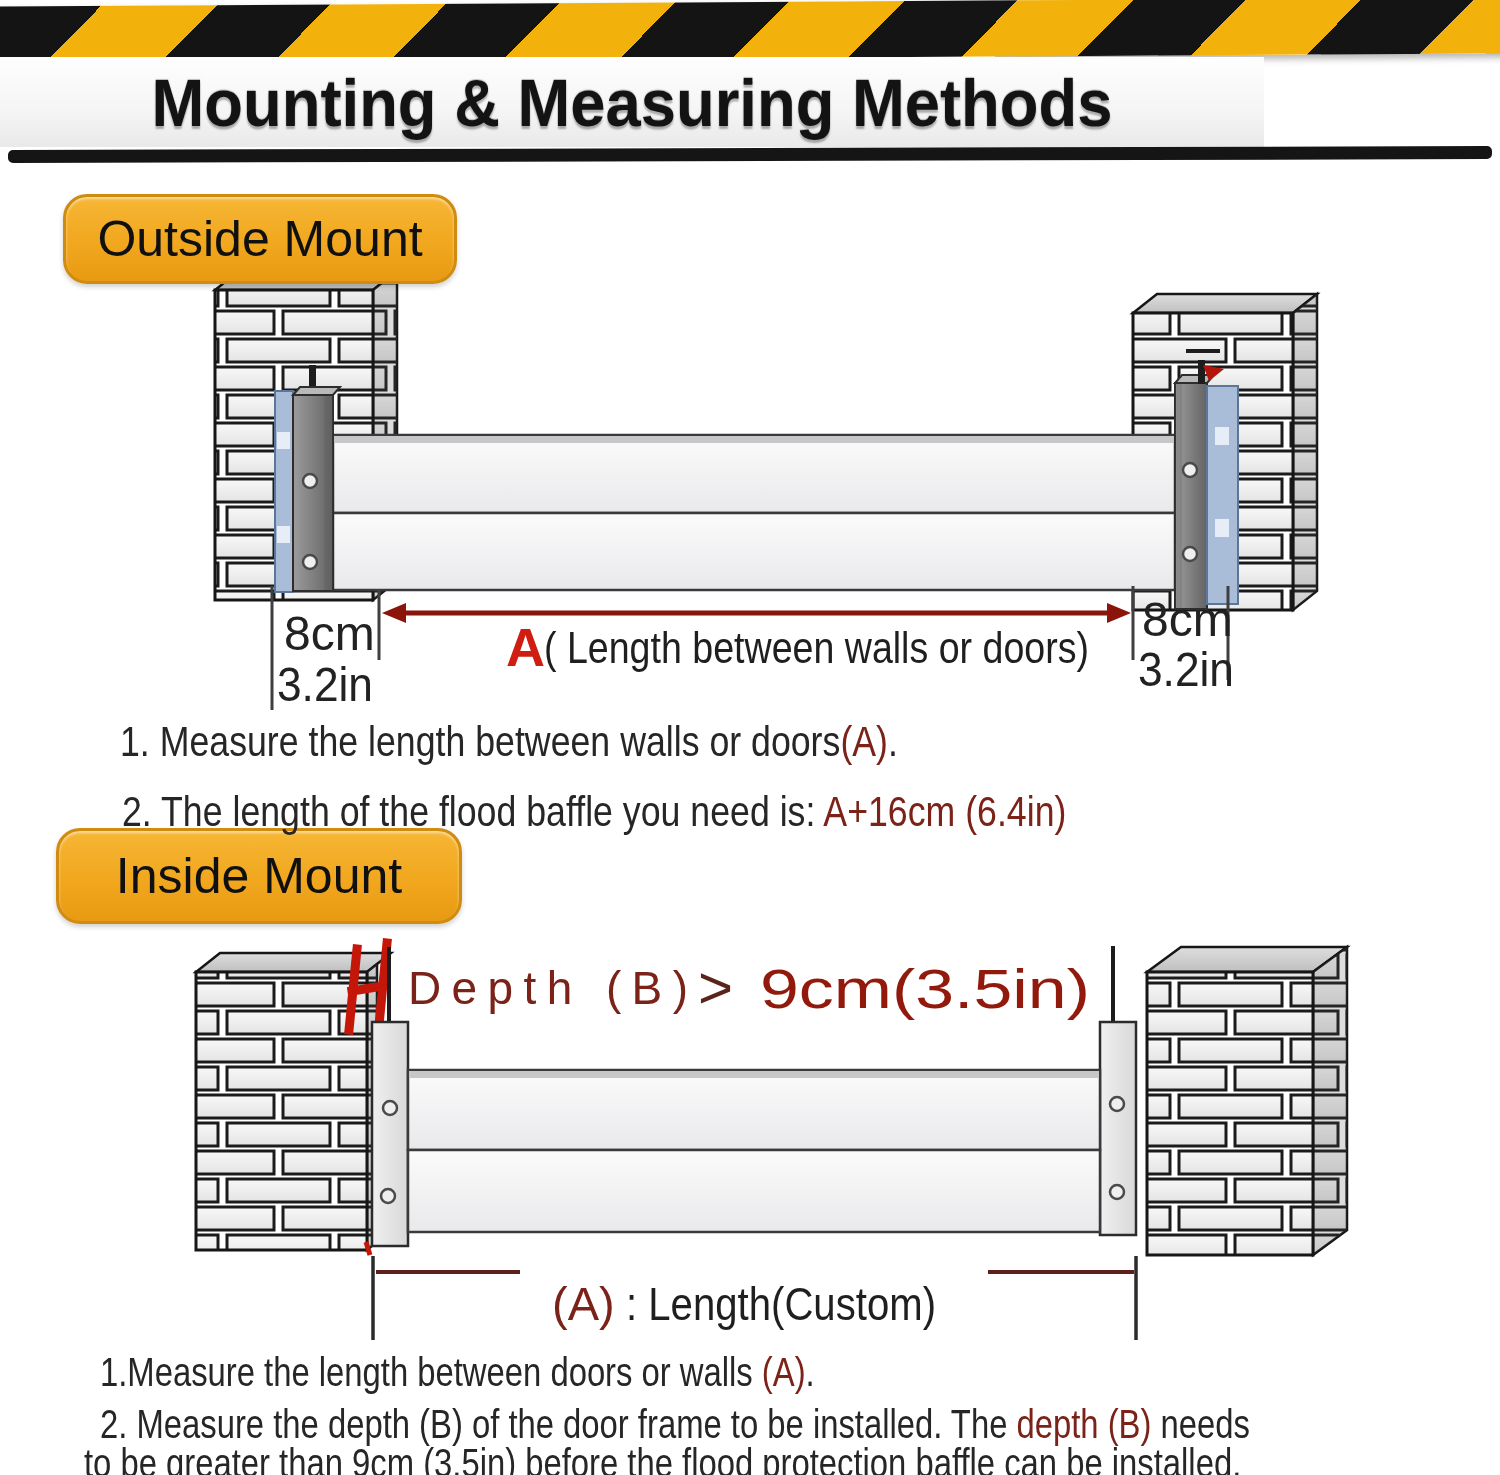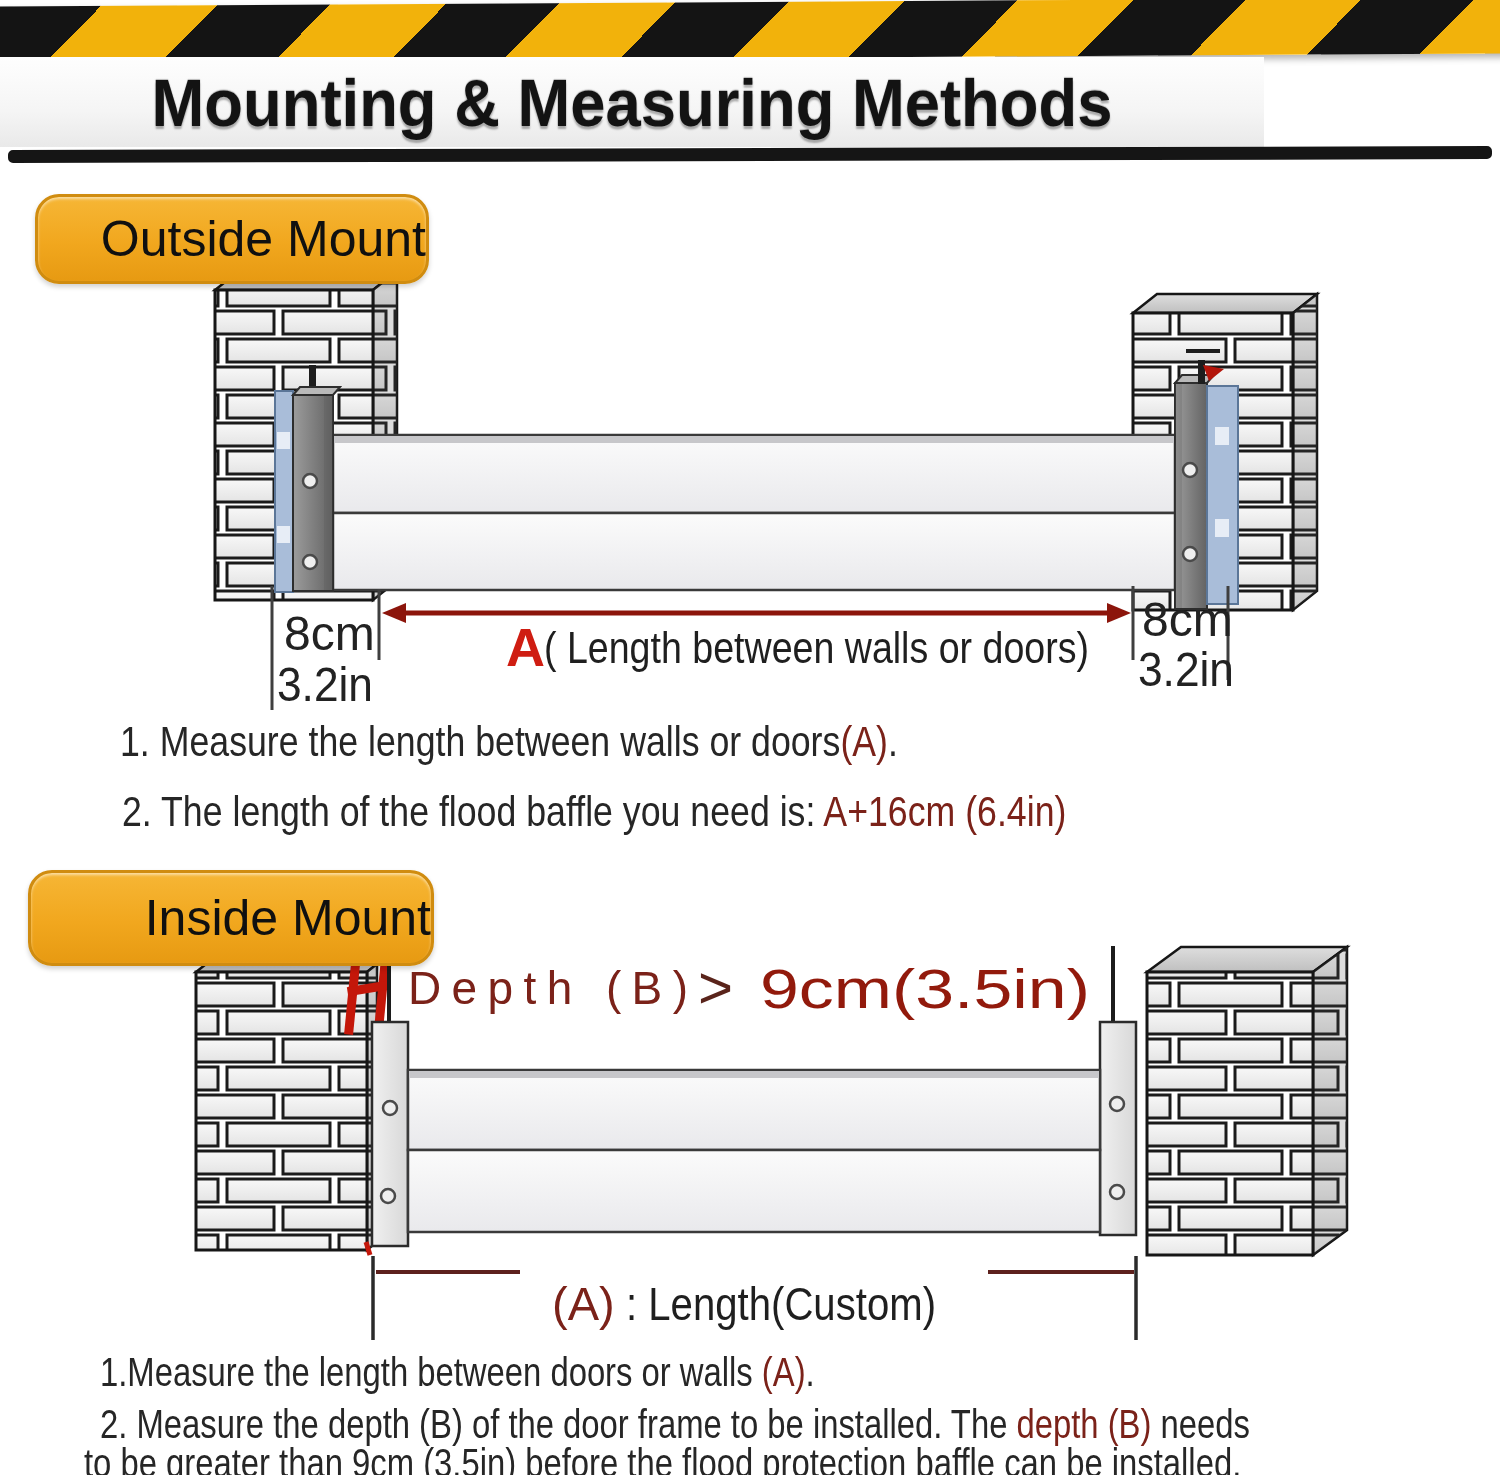--- a/index.html
+++ b/index.html
@@ -24,28 +24,28 @@
     font-size:66px; font-weight:800; letter-spacing:0px; color:#131313;
     transform:scaleX(.96); transform-origin:50% 50%;
     text-shadow:0 3px 2px rgba(0,0,0,.30), 0 -1px 1px rgba(130,130,130,.55);
   }
   .header-bar {
     position:absolute; left:8px; top:148px; width:1484px; height:13px;
     background:#151515; border-radius:5px; transform:rotate(-0.15deg);
   }
   
   .badge {
-    position:absolute; z-index:2; display:flex; align-items:center; justify-content:flex-end;
+    position:absolute; z-index:2; display:flex; align-items:center; justify-content:center;
     background:linear-gradient(180deg,#f6b635 0%, var(--badge_fill) 55%, #e79a12 100%);
     border:3px solid var(--badge_border); border-radius:24px;
     box-shadow:inset 0 2px 3px rgba(255,255,255,.55), 0 3px 5px rgba(0,0,0,.18);
-    color:#101010; font-size:50px;
+    color:#101010; font-size:50px;margin-left:28px;
   }
   .badge-outside { left:35px;  top:194px; width:388px; height:84px; }
-  .badge-inside  { left:28px;  top:870px; width:400px; height:90px; }
+  .badge-inside  { left:28px;  top:828px; width:400px; height:90px; }
   
   .step {
     position:absolute; z-index:2; margin:0; color:#262626; white-space:nowrap;
     transform-origin:0 0;
   }
   .step .em { color:var(--maroon); }
   .out1 { left:120px; top:718px; font-size:42px; transform:scaleX(.85); }
   .out2 { left:122px; top:788px; font-size:42px; transform:scaleX(.85); }
   .in1  { left:100px; top:1350px; font-size:40px; transform:scaleX(.82); }
   .in2  { left:100px; top:1402px; font-size:40px; transform:scaleX(.82); }

